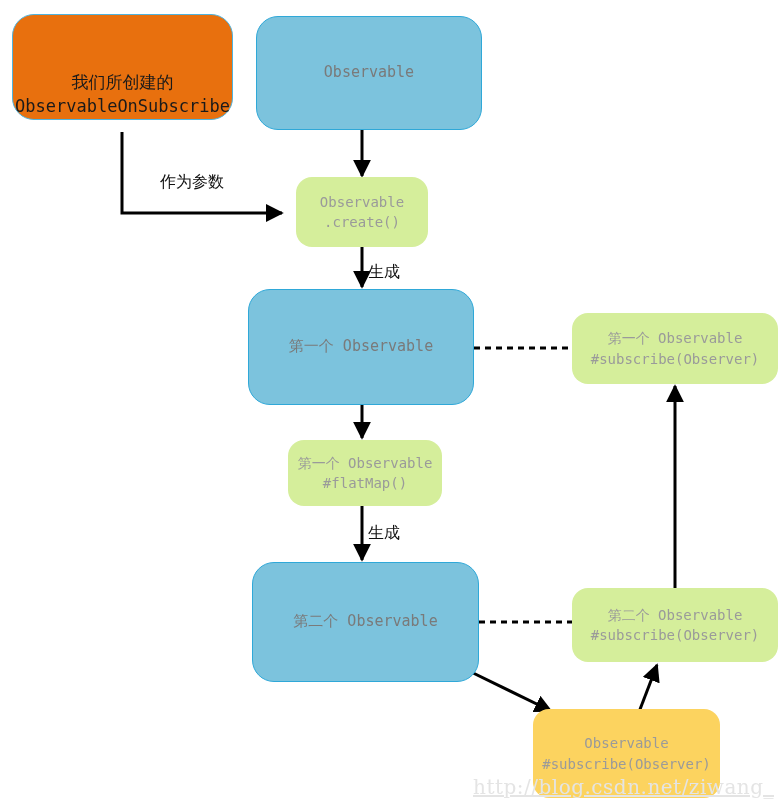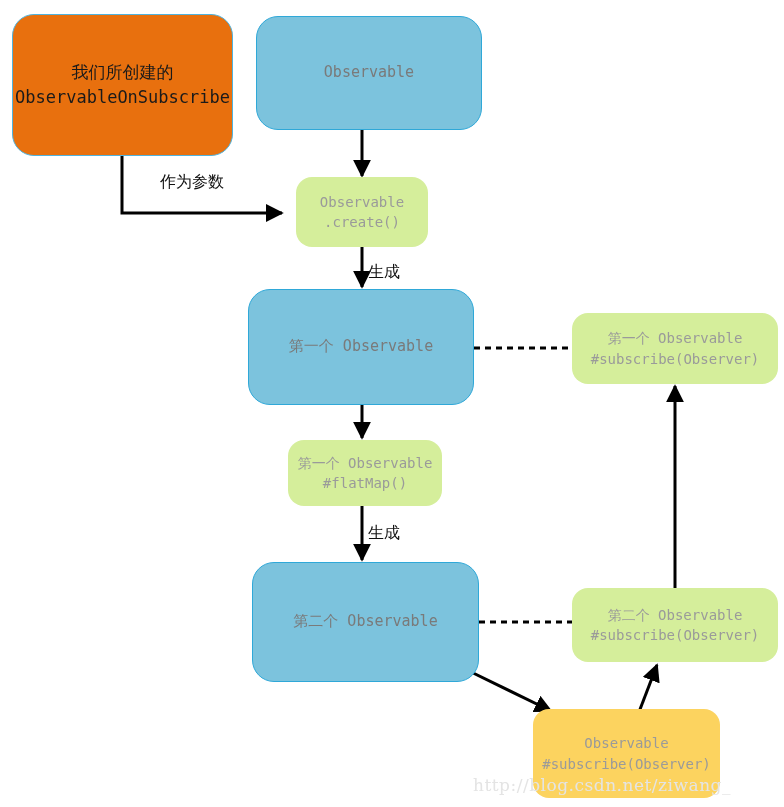--- a/index.html
+++ b/index.html
@@ -69,25 +69,26 @@
     position: absolute;
     font-family: "DejaVu Sans", "Liberation Sans", sans-serif;
     font-size: 16px;
     color: #111111;
     z-index: 4;
     white-space: nowrap;
   }
   .watermark {
     position: absolute;
     font-family: "DejaVu Serif", "Liberation Serif", serif;
-    font-size: 17px;
+    font-size: 20px;
     color: #E4E4E4;
     letter-spacing: 0.5px;
     white-space: nowrap;
     z-index: 5;
+    text-decoration: underline;
   }
 </style>
 </head>
 <body>
 
 <div id="canvas">
 
   <svg id="edges" viewBox="0 0 784 807" width="784" height="807" xmlns="http://www.w3.org/2000/svg">
     <defs>
       <marker id="arrow" viewBox="0 0 10 10" refX="9" refY="5" markerWidth="6" markerHeight="6" orient="auto-start-reverse">
@@ -109,21 +110,21 @@
 
     <line x1="479" y1="622" x2="572" y2="622" stroke="#000000" stroke-width="3" stroke-dasharray="6 5"></line>
 
     <line x1="675" y1="588" x2="675" y2="386" stroke="#000000" stroke-width="3" marker-end="url(#arrow)"></line>
 
     <line x1="467" y1="670" x2="551" y2="711" stroke="#000000" stroke-width="3" marker-end="url(#arrow)"></line>
 
     <line x1="639" y1="712" x2="657" y2="665" stroke="#000000" stroke-width="3" marker-end="url(#arrow)"></line>
   </svg>
 
-  <div class="node node-orange" style="left:12px; top:14px; width:221px; height:142px;">
+  <div class="node node-orange" style="left:12px; top:14px; width:221px; height:106px;align-items:flex-end;">
     <span>我们所创建的
 ObservableOnSubscribe</span>
   </div>
 
   <div class="node node-blue" style="left:256px; top:16px; width:226px; height:114px;">
     <span>Observable</span>
   </div>
 
   <div class="node node-green" style="left:296px; top:177px; width:132px; height:70px;">
     <span>Observable

